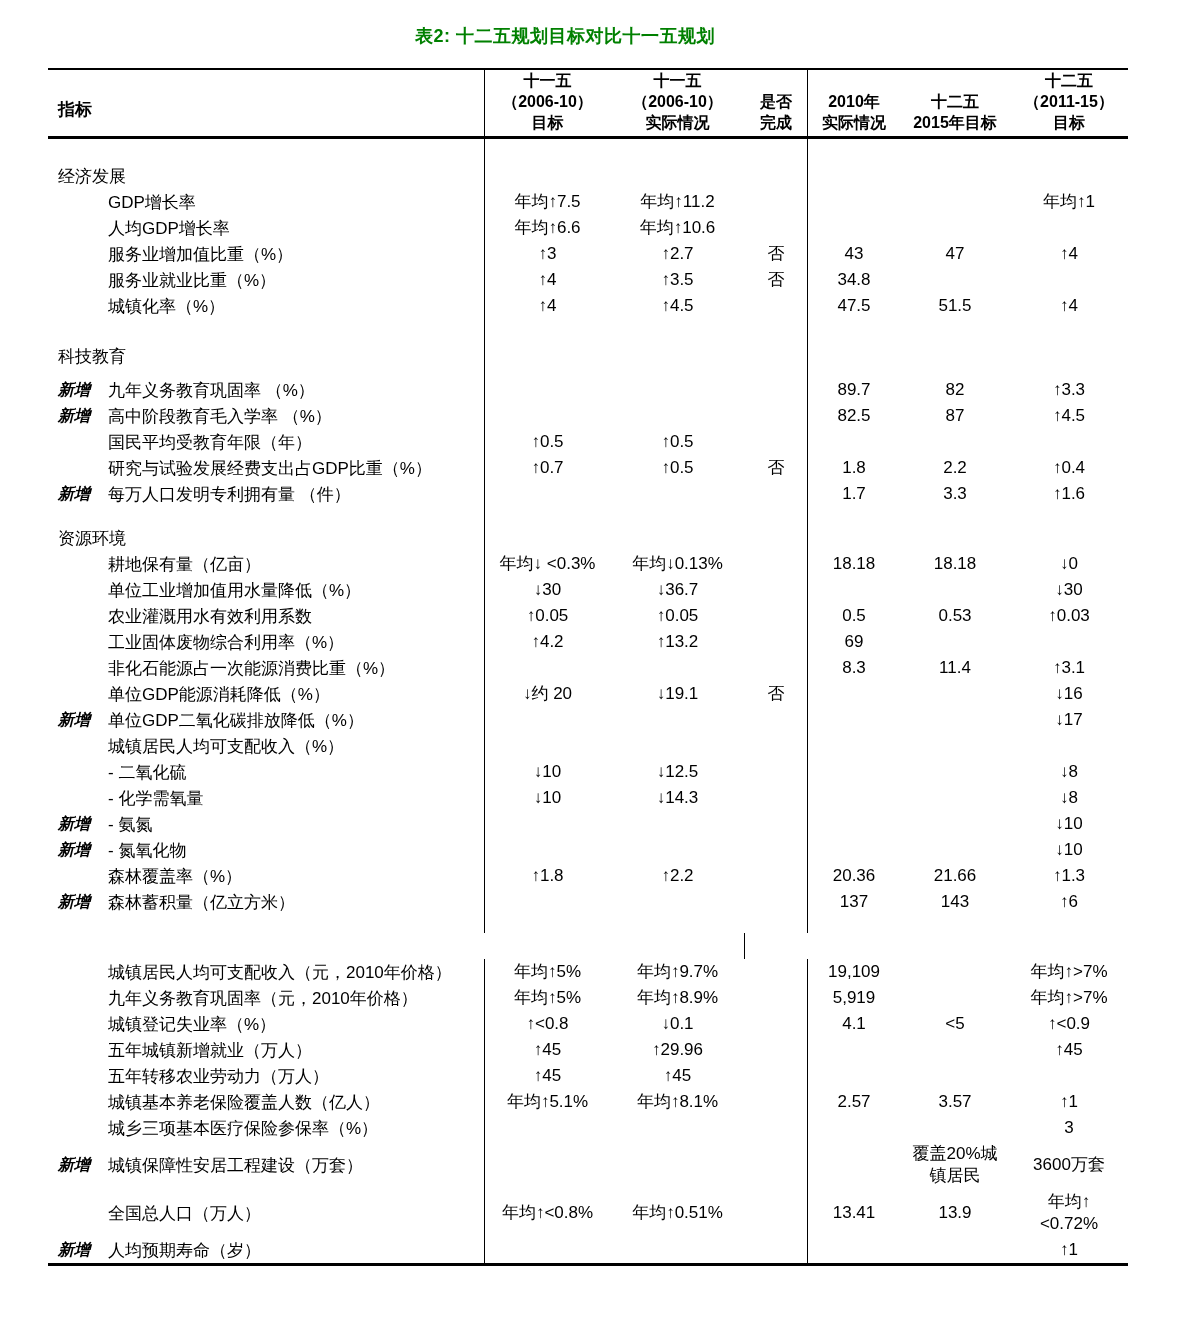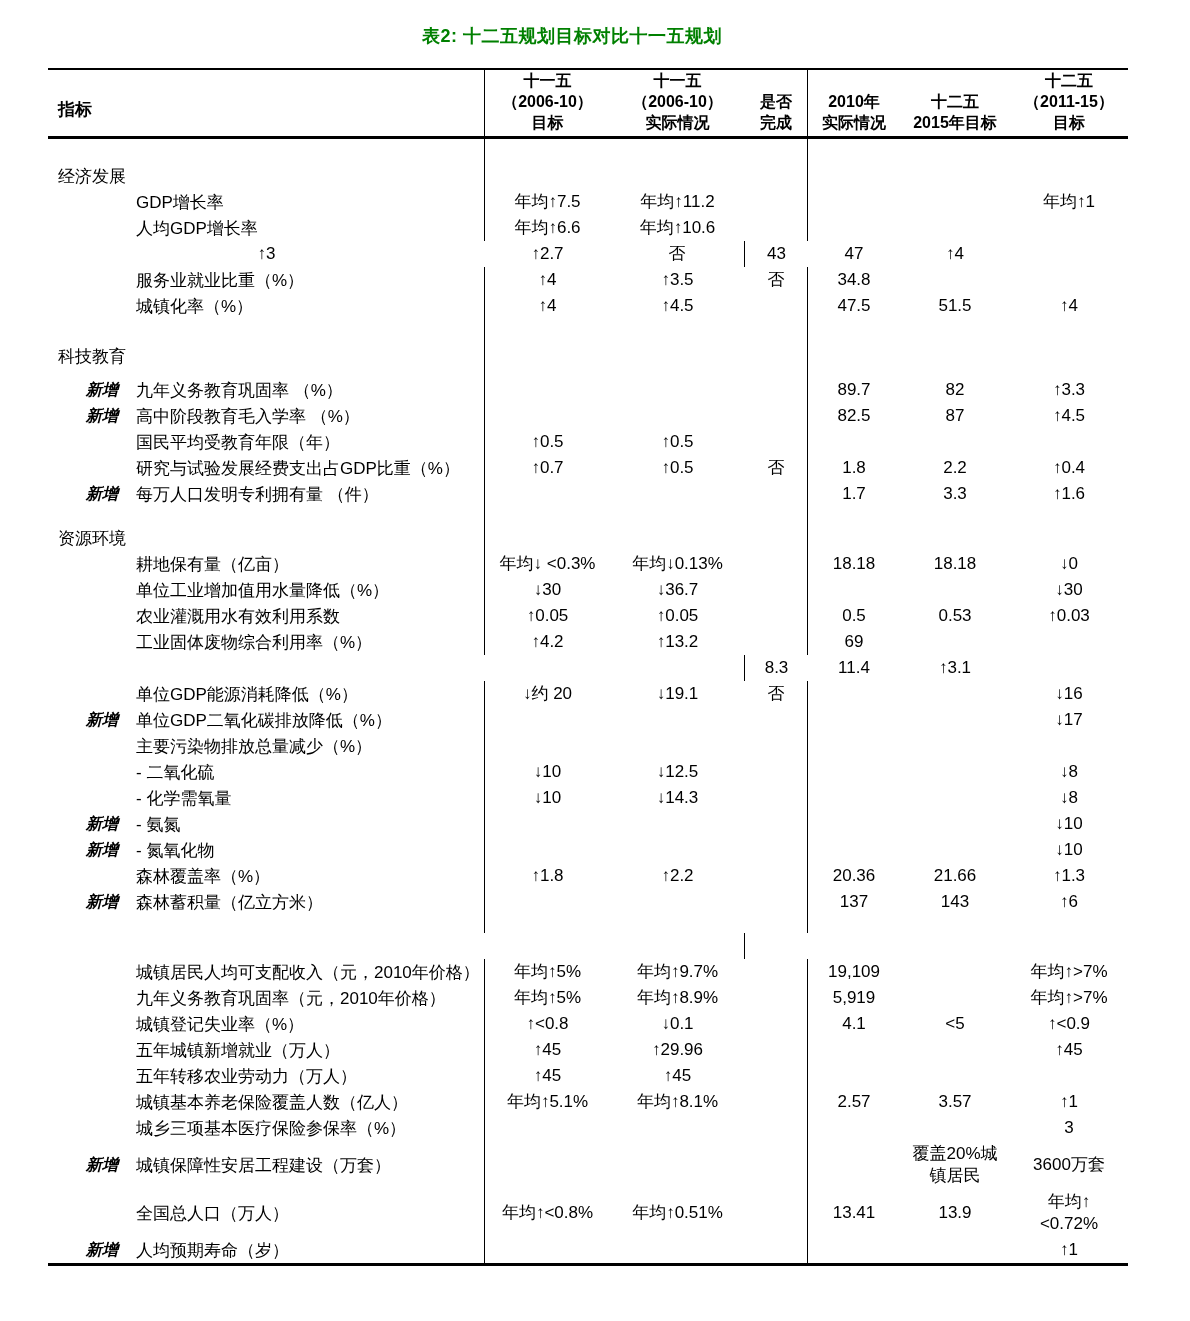--- a/index.html
+++ b/index.html
@@ -3,21 +3,21 @@
 <meta charset="utf-8">
 <style>
   html,body{margin:0;padding:0;}
   body{
     width:1190px;height:1321px;background:#ffffff;
     font-family:"Liberation Sans","DejaVu Sans",sans-serif;
     color:#000;
   }
   .page{position:relative;width:1190px;height:1321px;background:#fff;overflow:hidden;}
   .title{
-    position:absolute;top:24px;left:11px;width:1122px;
+    position:absolute;top:24px;left:4px;width:1122px;
     text-align:center;font-size:18px;font-weight:bold;letter-spacing:0.5px;
   }
   .table{
     position:absolute;left:48px;top:68px;width:1080px;
     border-top:2px solid #000;border-bottom:3px solid #000;
   }
   .row{
     display:grid;
     grid-template-columns:437px 125px 135px 63px 92px 110px 118px;
   }
@@ -25,21 +25,21 @@
   .thead .hc{
     display:flex;align-items:flex-end;justify-content:center;
     text-align:center;font-weight:bold;font-size:16px;line-height:21px;
     white-space:pre-line;padding-bottom:15px;
   }
   .thead .hc.ind{align-items:center;justify-content:flex-start;text-align:left;
     padding-left:10px;padding-bottom:0;font-size:17px;}
   .bR{border-right:1px solid #000;}
   .brow{min-height:26px;}
   .c0{display:flex;align-items:center;padding-left:10px;font-size:17px;}
-  .prefix{flex:none;width:50px;font-weight:bold;font-style:italic;font-size:16px;margin-left:28px;}
+  .prefix{flex:none;width:50px;font-weight:bold;font-style:italic;font-size:16px;}
   .sec .c0{font-size:17px;}
   .val{
     display:flex;align-items:center;justify-content:center;text-align:center;
     font-size:17px;line-height:22px;white-space:pre-line;padding:2px 0;
   }
 </style>
 </head>
 <body>
 
 <div class="page">
@@ -102,20 +102,24 @@
             <span>人均GDP增长率</span>
           </div>
           <div class="val">年均↑6.6</div>
           <div class="val">年均↑10.6</div>
           <div class="val bR"></div>
           <div class="val"></div>
           <div class="val"></div>
           <div class="val"></div>
         </div>
         <div class="row brow">
+          <div class="c0 bR">
+            <span class="prefix"></span>
+            <span>服务业增加值比重（%）</span>
+          </div>
           <div class="val">↑3</div>
           <div class="val">↑2.7</div>
           <div class="val bR">否</div>
           <div class="val">43</div>
           <div class="val">47</div>
           <div class="val">↑4</div>
         </div>
         <div class="row brow">
           <div class="c0 bR">
             <span class="prefix"></span>
@@ -291,20 +295,24 @@
             <span>工业固体废物综合利用率（%）</span>
           </div>
           <div class="val">↑4.2</div>
           <div class="val">↑13.2</div>
           <div class="val bR"></div>
           <div class="val">69</div>
           <div class="val"></div>
           <div class="val"></div>
         </div>
         <div class="row brow">
+          <div class="c0 bR">
+            <span class="prefix"></span>
+            <span>非化石能源占一次能源消费比重（%）</span>
+          </div>
           <div class="val"></div>
           <div class="val"></div>
           <div class="val bR"></div>
           <div class="val">8.3</div>
           <div class="val">11.4</div>
           <div class="val">↑3.1</div>
         </div>
         <div class="row brow">
           <div class="c0 bR">
             <span class="prefix"></span>
@@ -325,21 +333,21 @@
           <div class="val"></div>
           <div class="val"></div>
           <div class="val bR"></div>
           <div class="val"></div>
           <div class="val"></div>
           <div class="val">↓17</div>
         </div>
         <div class="row brow">
           <div class="c0 bR">
             <span class="prefix"></span>
-            <span>主要污染物排放总量减少（%）</span>
+            <span>城镇居民人均可支配收入（%）</span>
           </div>
           <div class="val"></div>
           <div class="val"></div>
           <div class="val bR"></div>
           <div class="val"></div>
           <div class="val"></div>
           <div class="val"></div>
         </div>
         <div class="row brow">
           <div class="c0 bR">

